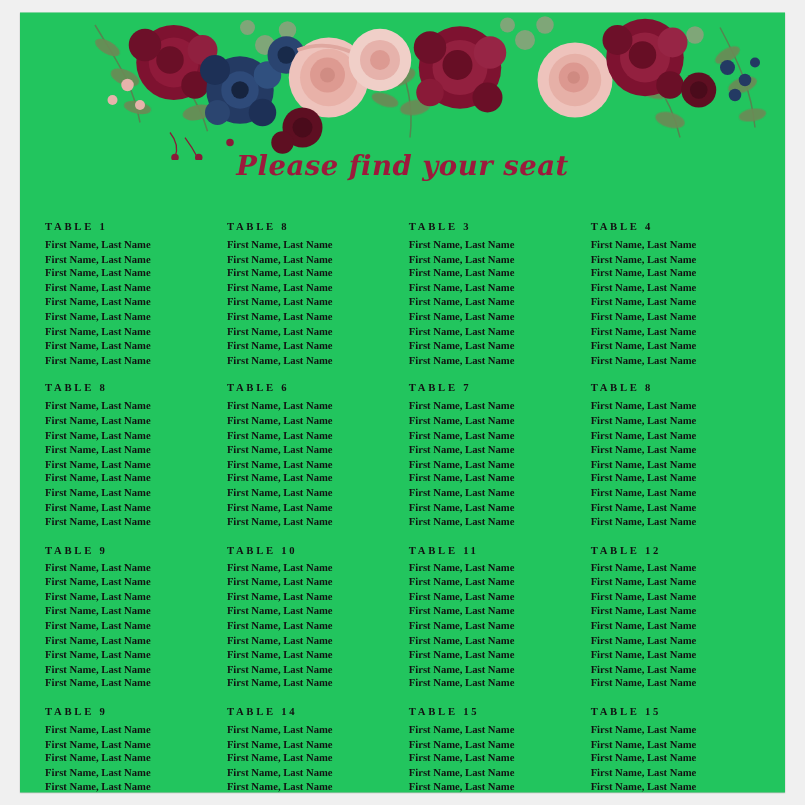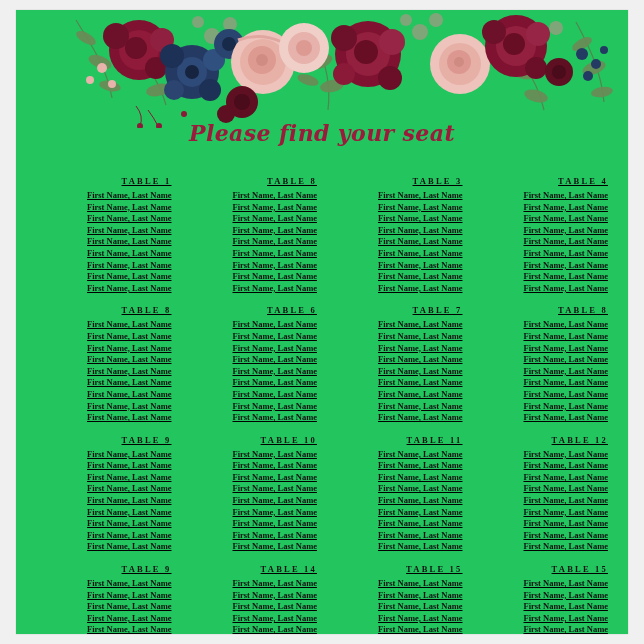--- a/index.html
+++ b/index.html
@@ -69,22 +69,21 @@
     top: 160px;
     left: 18px;
     width: 576px;
     display: grid;
     grid-template-columns: repeat(4, 1fr);
     column-gap: 6px;
     row-gap: 0px;
   }
   .table-block {
     padding: 0 2px 5px 2px;
-    text-align: right;
-    text-decoration: underline;
+    text-align: left;
   }
   .table-label {
     font-family: "Liberation Serif", serif;
     font-size: 8.5px;
     font-weight: bold;
     letter-spacing: 2.2px;
     color: #111111;
     margin: 6px 0 4px 0;
   }
   .guest {

